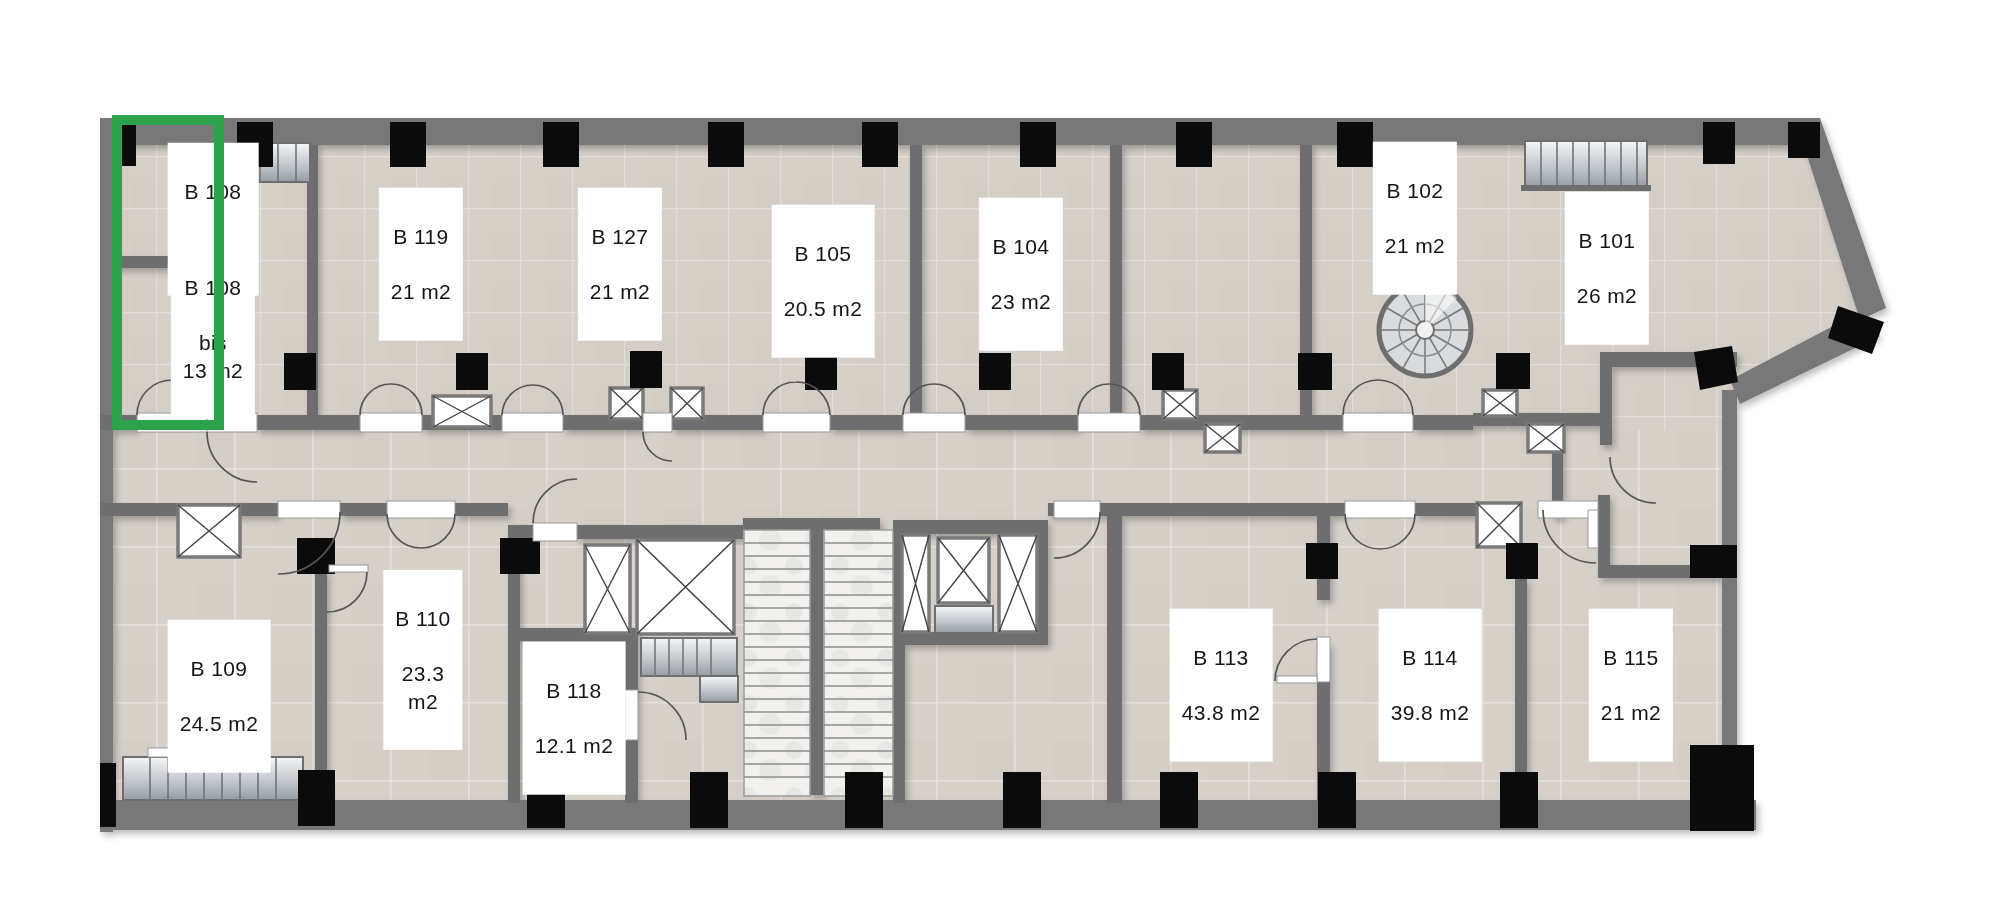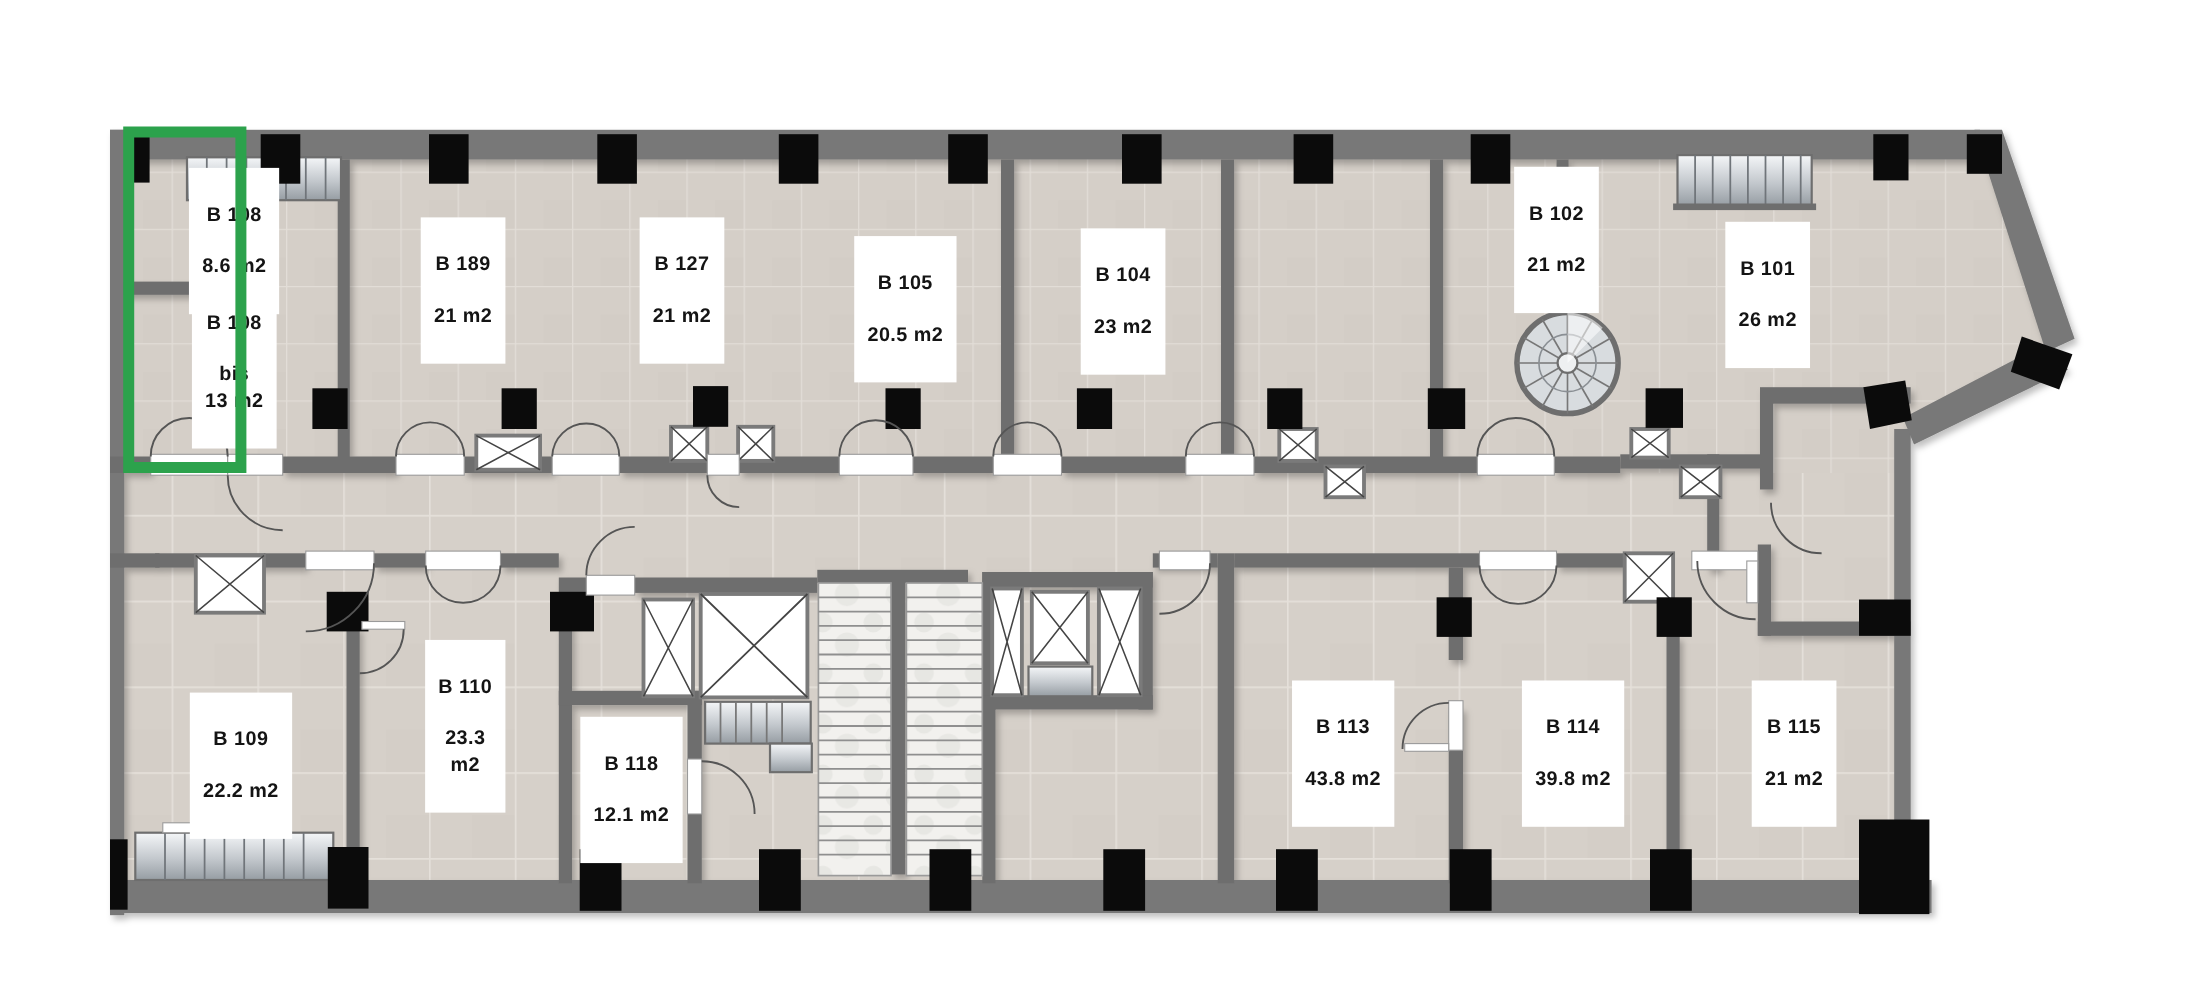--- a/index.html
+++ b/index.html
@@ -1,21 +1,21 @@
 <!DOCTYPE html>
 <html><head>
 <meta charset="utf-8">
 <style>
   html,body{margin:0;padding:0;background:#ffffff;}
   #stage{position:relative;width:2000px;height:913px;background:#ffffff;overflow:hidden;
          font-family:"Liberation Sans",sans-serif;}
   #plan-svg{position:absolute;left:0;top:0;width:2000px;height:913px;}
   .room-label{position:absolute;transform:translate(-50%,-50%);background:#ffffff;
     padding:7px 12px;text-align:center;color:#141414;z-index:10;
-    font-family:"Liberation Sans",sans-serif;font-weight:bold;font-size:18px;line-height:1.32;
+    font-family:"Liberation Sans",sans-serif;font-weight:normal;font-size:21px;line-height:1.32;
     letter-spacing:.4px;white-space:pre-line;}
   .room-label .rn,.room-label .ra{display:block;}
   #highlight-box{position:absolute;left:112px;top:115px;width:112px;height:315px;
     border:10px solid #2ca24c;box-sizing:border-box;z-index:30;background:transparent;}
 </style>
 </head>
 <body>
 
 <div id="stage">
 
@@ -309,21 +309,21 @@
 <div class="room-label" style="left:213px;top:219px">
   <span class="rn">B 108</span>
   <span class="ra">8.6 m2</span>
 </div>
 <div class="room-label" style="left:213px;top:329px">
   <span class="rn">B 108</span>
   <span class="ra">bis
 13 m2</span>
 </div>
 <div class="room-label" style="left:421px;top:264px">
-  <span class="rn">B 189</span>
+  <span class="rn">B 119</span>
   <span class="ra">21 m2</span>
 </div>
 <div class="room-label" style="left:620px;top:264px">
   <span class="rn">B 127</span>
   <span class="ra">21 m2</span>
 </div>
 <div class="room-label" style="left:823px;top:281px">
   <span class="rn">B 105</span>
   <span class="ra">20.5 m2</span>
 </div>
@@ -334,21 +334,21 @@
 <div class="room-label" style="left:1415px;top:218px">
   <span class="rn">B 102</span>
   <span class="ra">21 m2</span>
 </div>
 <div class="room-label" style="left:1607px;top:268px">
   <span class="rn">B 101</span>
   <span class="ra">26 m2</span>
 </div>
 <div class="room-label" style="left:219px;top:696px">
   <span class="rn">B 109</span>
-  <span class="ra">22.2 m2</span>
+  <span class="ra">24.5 m2</span>
 </div>
 <div class="room-label" style="left:423px;top:660px">
   <span class="rn">B 110</span>
   <span class="ra">23.3
 m2</span>
 </div>
 <div class="room-label" style="left:574px;top:718px">
   <span class="rn">B 118</span>
   <span class="ra">12.1 m2</span>
 </div>

